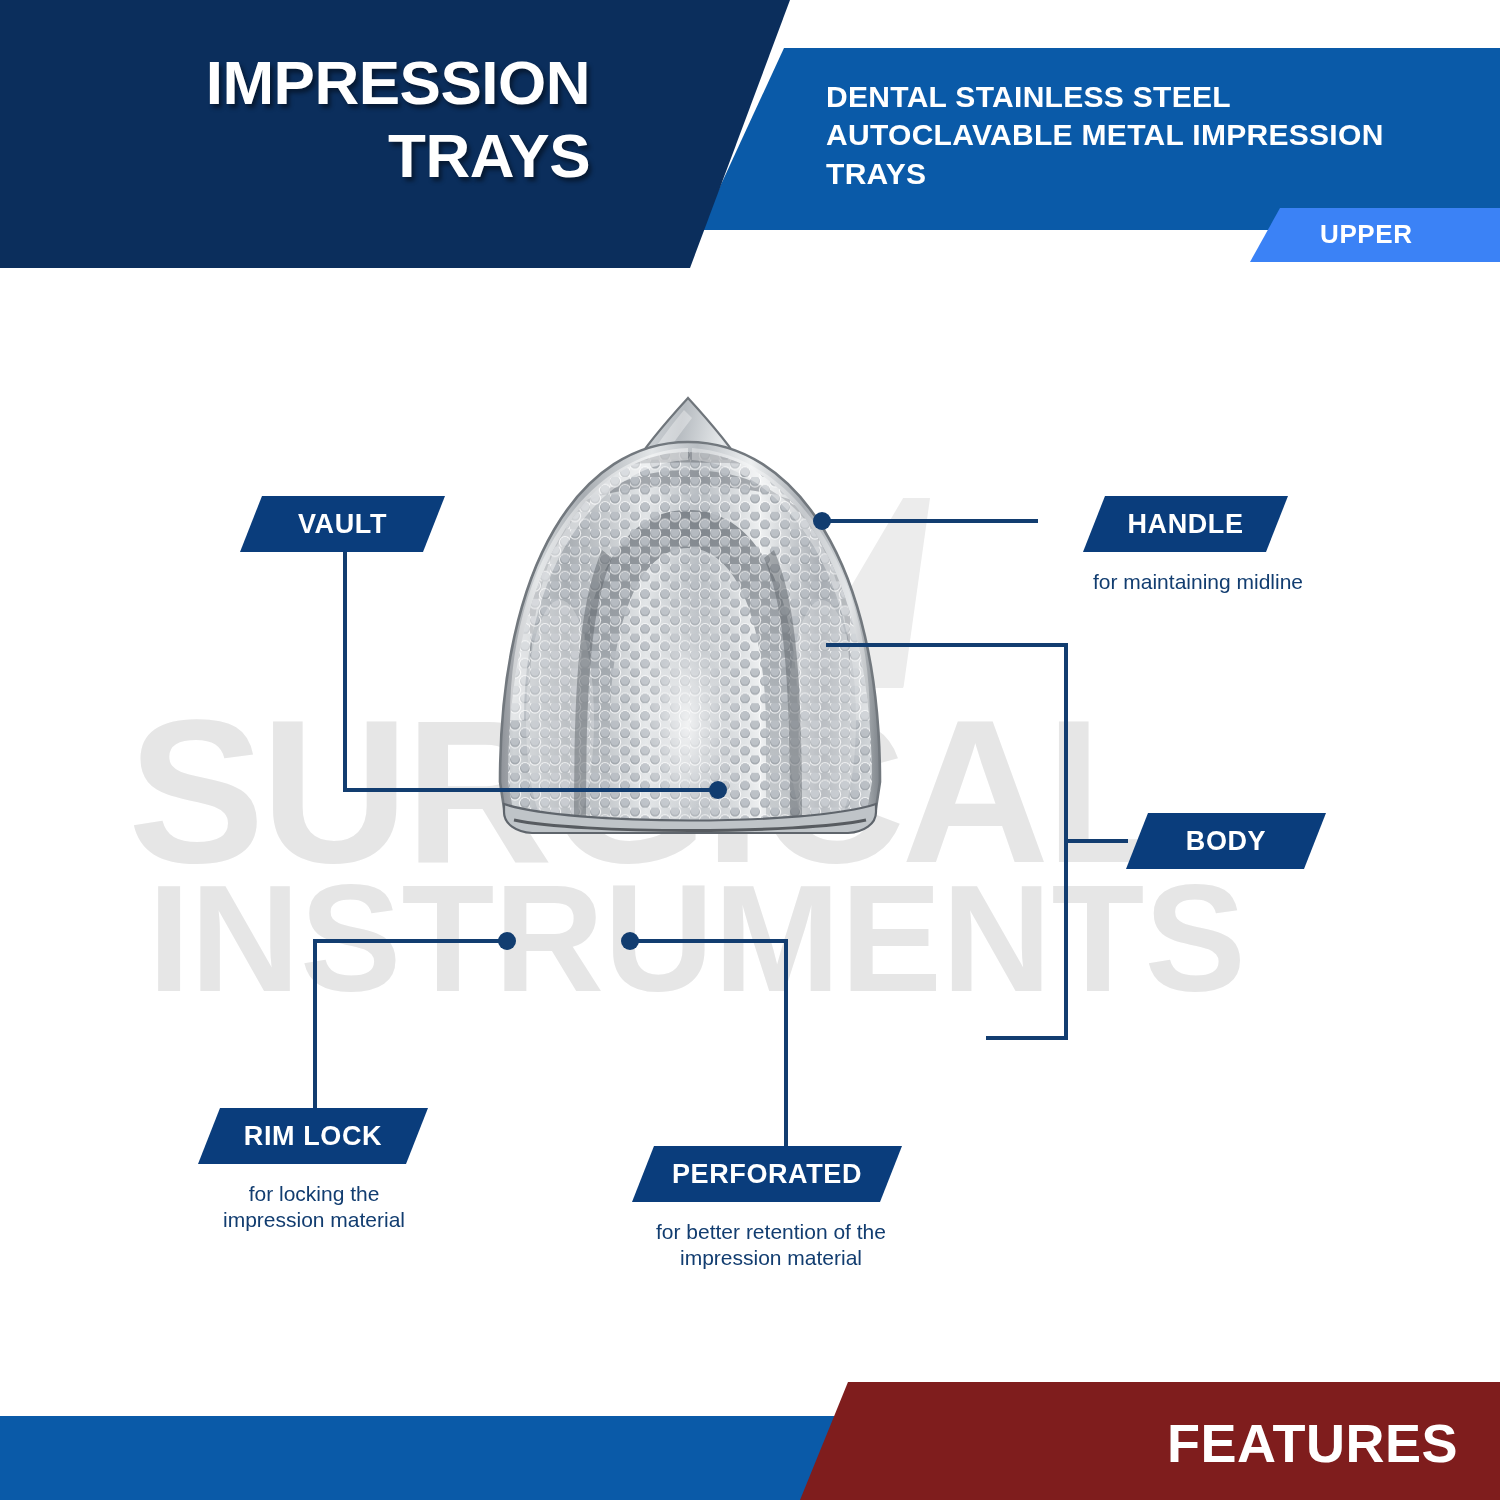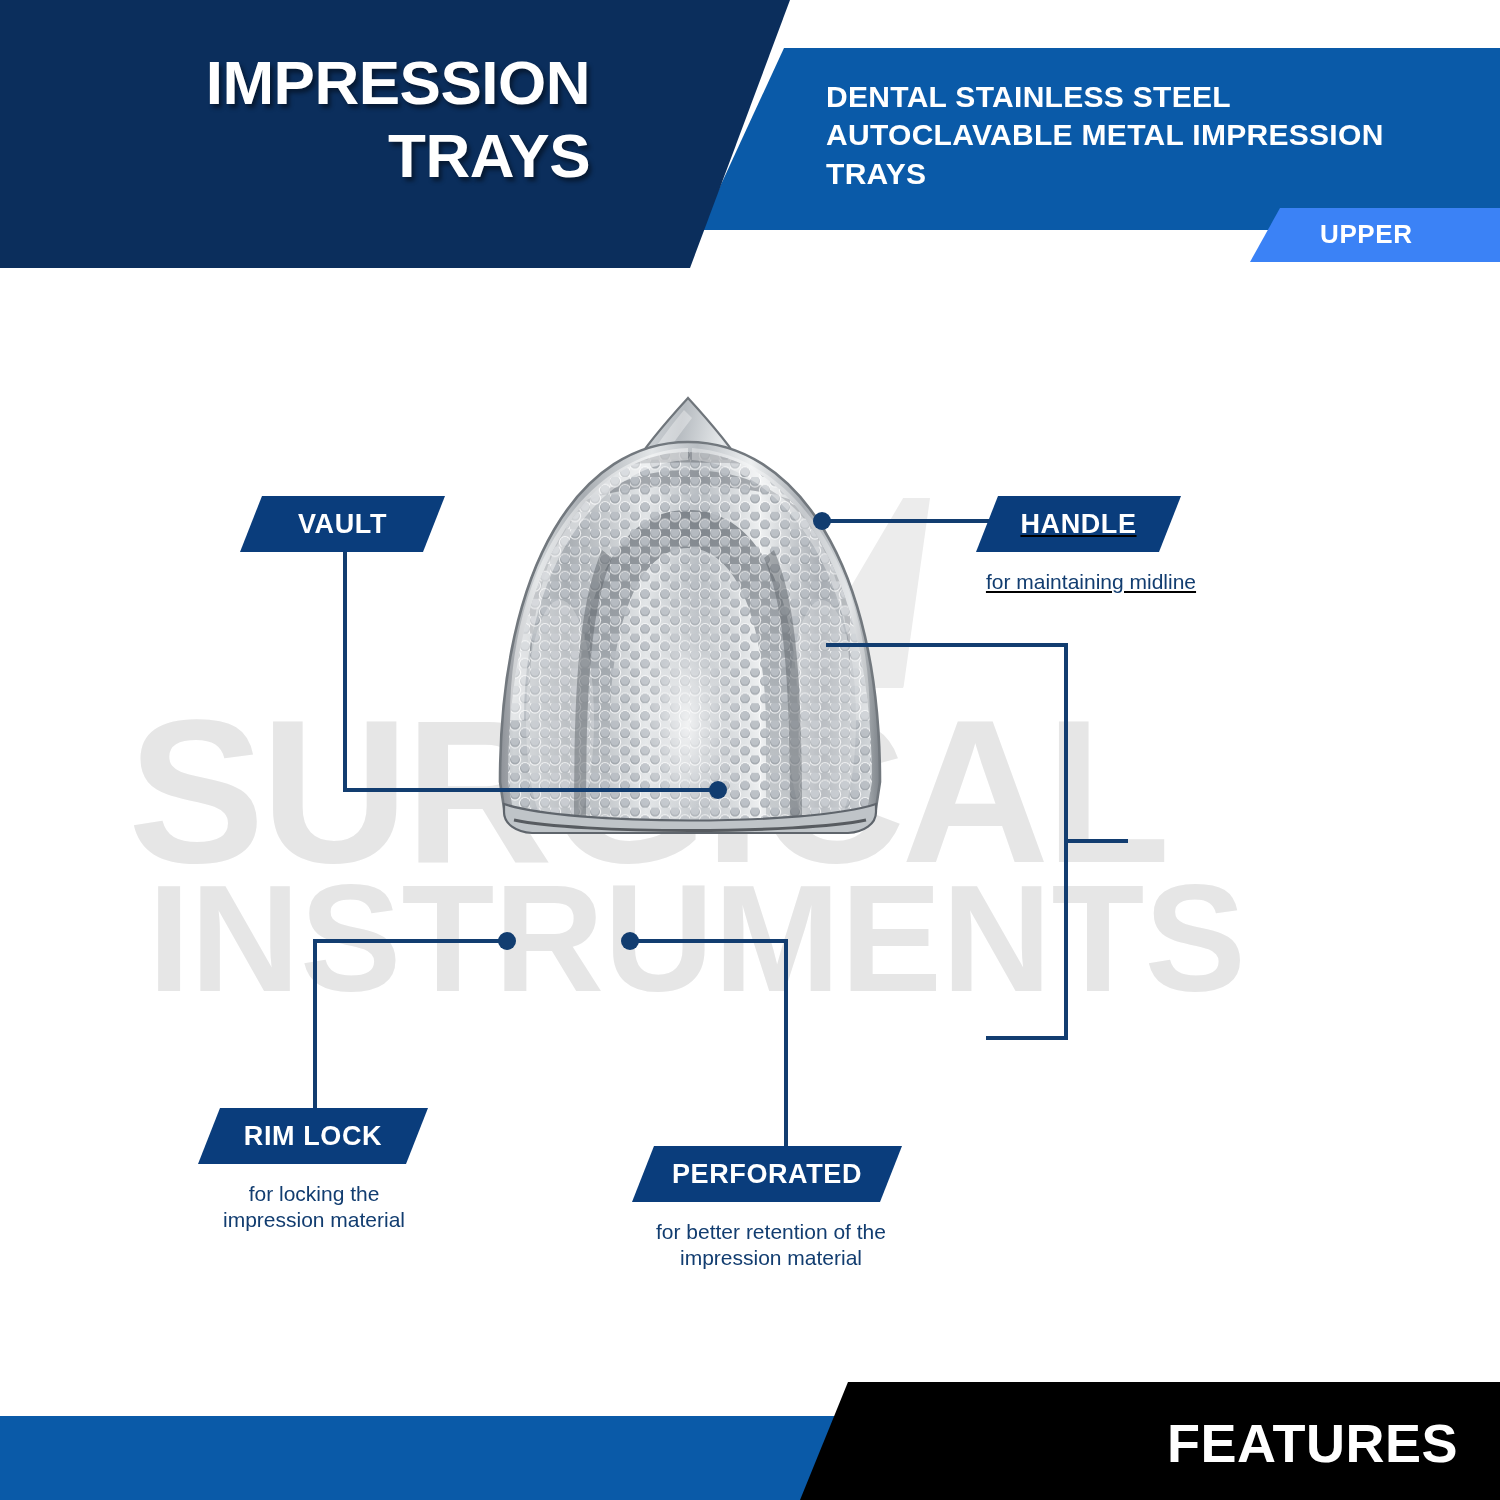--- a/index.html
+++ b/index.html
@@ -93,21 +93,21 @@
   }
 
   
   .ftr-blue {
     position:absolute; left:0; top:1416px; width:900px; height:84px;
     background:#0a5aa8; z-index:2;
     clip-path: polygon(0 0, 900px 0, 820px 84px, 0 84px);
   }
   .ftr-navy {
     position:absolute; left:800px; top:1382px; width:700px; height:118px;
-    background:#000000; z-index:3;
+    background:#7f1d1d; z-index:3;
     clip-path: polygon(48px 0, 700px 0, 700px 118px, 0 118px);
   }
   .ftr-navy span {
     position:absolute; right:42px; top:30px;
     color:#fff; font-size:54px; font-weight:bold; letter-spacing:.5px;
   }
 </style>
 </head>
 <body>
 
@@ -274,25 +274,28 @@
         <path d="M 634 941 L 786 941 L 786 1148" fill="none" stroke="#123d70" stroke-width="4"></path>
         <circle cx="630" cy="941" r="9" fill="#123d70"></circle>
       </g>
     </svg>
   </div>
 
   <div class="callout" style="left:240px; top:496px;">
     <div class="tag w-vault">VAULT</div>
   </div>
 
-  <div class="callout" style="left:976px; top:496px;text-decoration:underline;">
+  <div class="callout" style="left:1083px; top:496px;">
     <div class="tag w-handle">HANDLE</div>
     <div class="sub" style="width:258px;margin-left:-14px;">for maintaining midline</div>
   </div>
 
+  <div class="callout" style="left:1126px; top:813px;">
+    <div class="tag w-body">BODY</div>
+  </div>
 
   <div class="callout" style="left:198px; top:1108px;">
     <div class="tag w-rim">RIM LOCK</div>
     <div class="sub" style="width:232px;">
       <div>for locking the</div>
       <div>impression material</div>
     </div>
   </div>
 
   <div class="callout" style="left:632px; top:1146px;">

